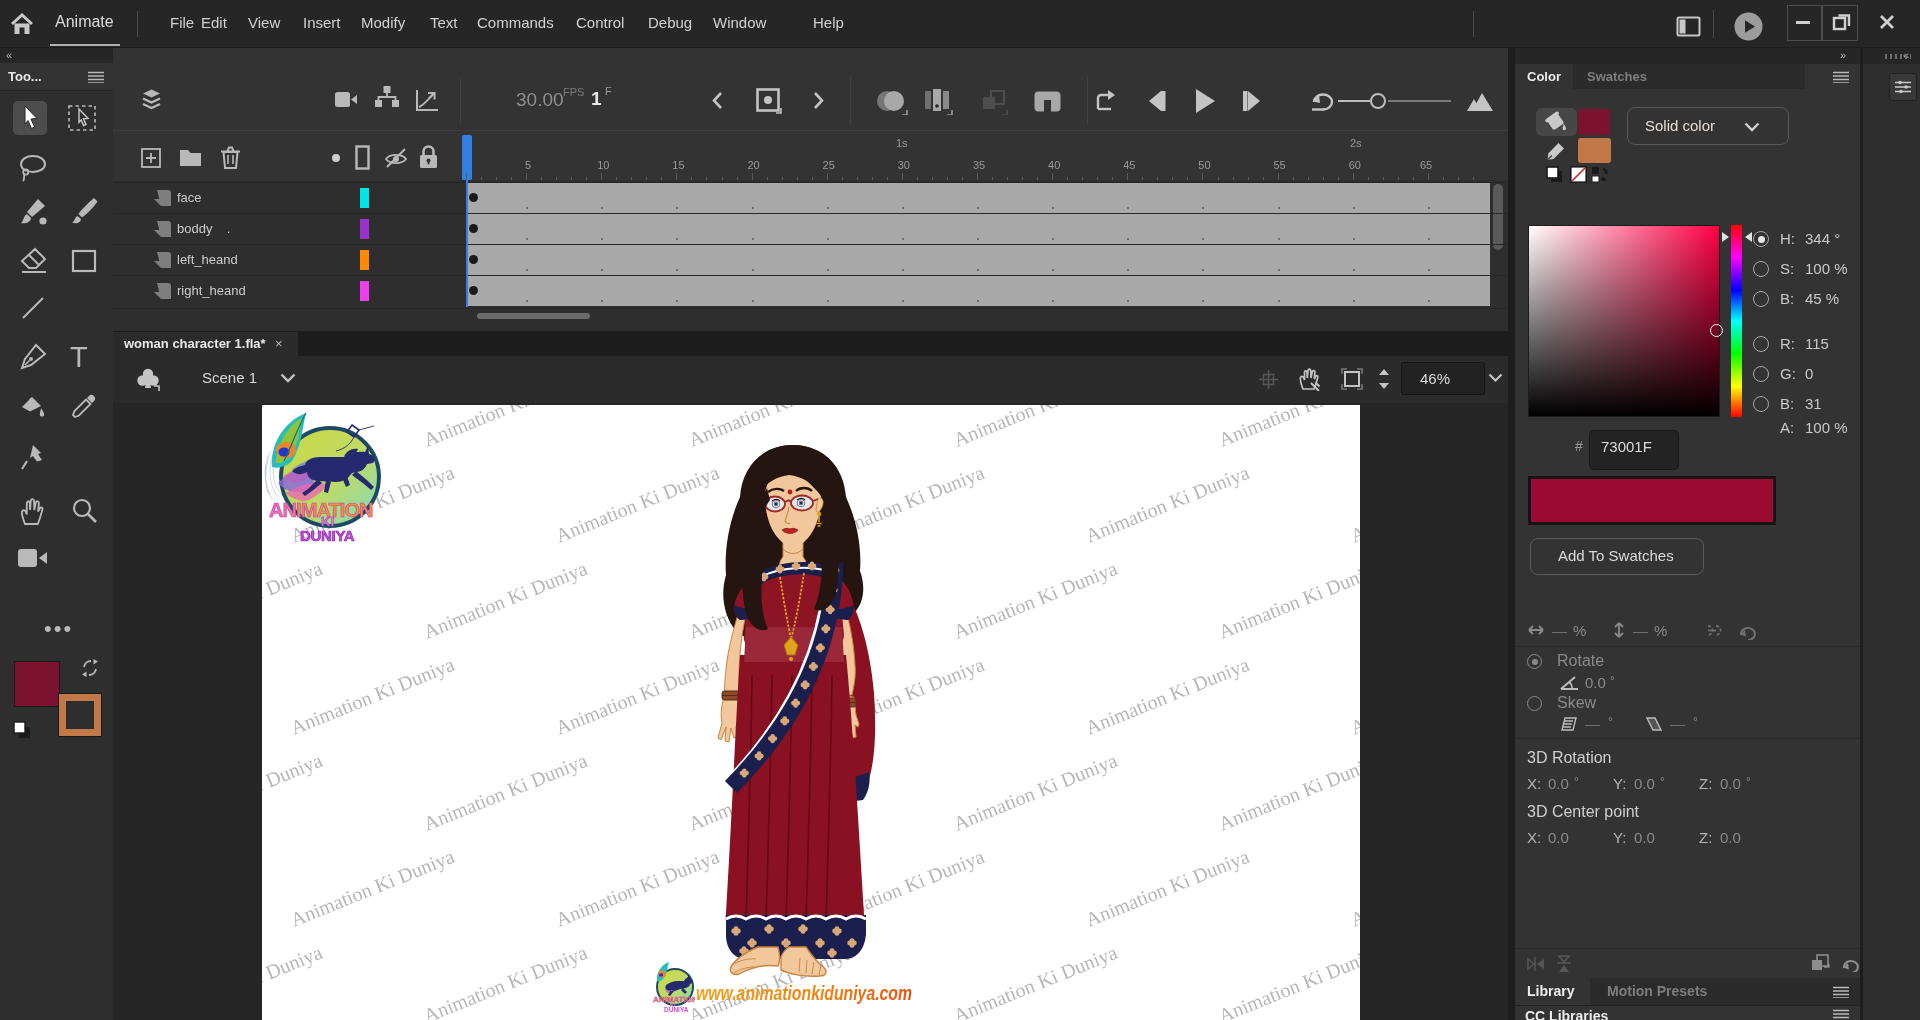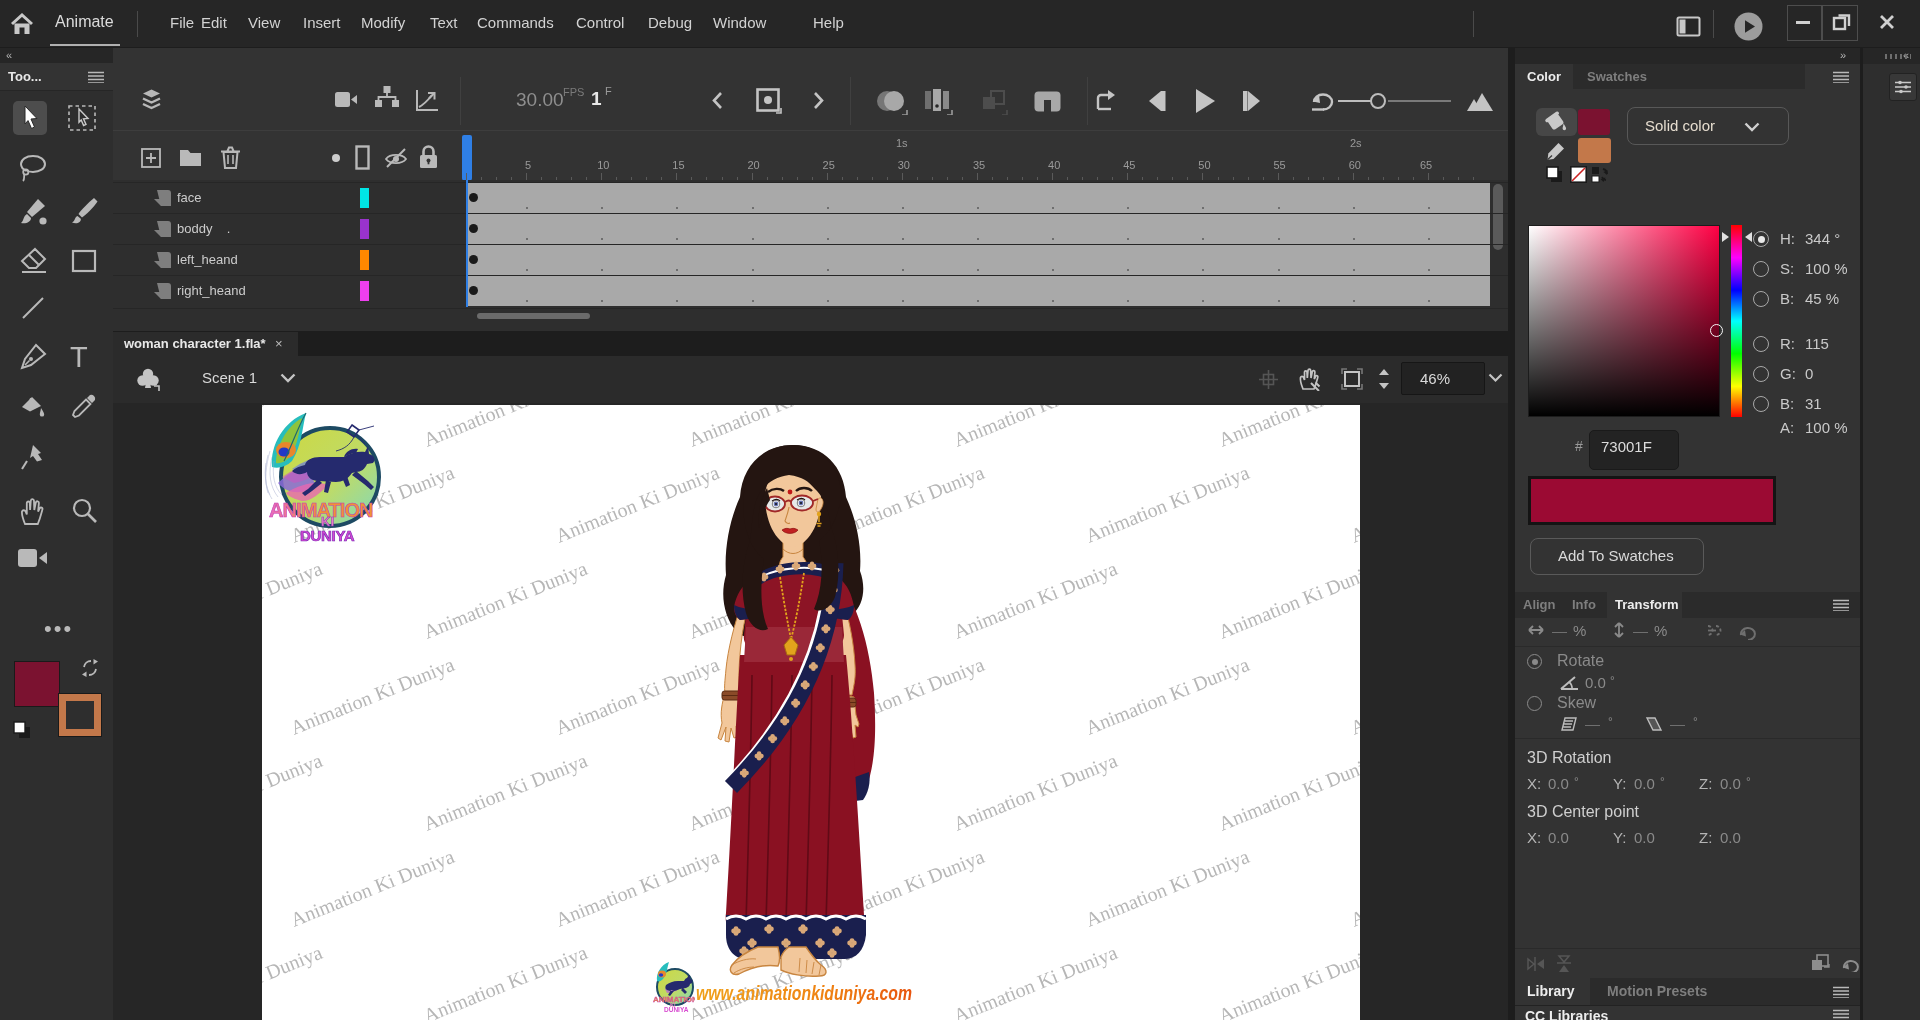--- a/index.html
+++ b/index.html
@@ -996,30 +996,20 @@
   <div class="abs" style="left:74px;top:382px;width:90px;height:40px;background:#232323;border:1px solid #1a1a1a;border-radius:5px;">
     <span class="abs" style="left:11px;top:7px;font-size:15px;color:#dcdcdc;">73001F</span>
   </div>
 
   <div class="abs" style="left:13px;top:428px;width:248px;height:49px;background:#9b0a33;border:3px solid #141414;"></div>
 
   <div class="abs" style="left:15px;top:490px;width:174px;height:37px;border:1px solid #5a5a5a;border-radius:8px;">
     <span class="abs" style="left:27px;top:8px;font-size:15px;color:#dadada;">Add To Swatches</span>
   </div>
 
-  <div class="abs" style="left:0;top:544px;width:345px;height:26px;background:#2b2b2b;">
-    <span class="abs" style="left:8px;top:5px;font-size:13px;font-weight:bold;color:#7e7e7e;">Align</span>
-    <span class="abs" style="left:57px;top:5px;font-size:13px;font-weight:bold;color:#7e7e7e;">Info</span>
-    <div class="abs" style="left:92px;top:0;width:75px;height:26px;background:#333333;">
-        <span class="abs" style="left:8px;top:5px;font-size:13px;font-weight:bold;color:#ededed;">Transform</span>
-      </div>
-    <svg class="abs" style="left:318px;top:7px;" width="16" height="12" viewBox="0 0 16 12">
-        <path d="M0 1.5 H16 M0 5 H16 M0 8.5 H16 M0 12 H16" stroke="#b9b9b9" stroke-width="1.6"></path>
-      </svg>
-  </div>
   <div id="transform-body">
       <svg class="abs" style="left:10px;top:576px;" width="22" height="12" viewBox="0 0 22 12">
         <path d="M4 6 H18 M4 6 L8 2 M4 6 L8 10 M18 6 L14 2 M18 6 L14 10" stroke="#8a8a8a" stroke-width="1.8" fill="none"></path>
       </svg>
       <span class="abs" style="left:37px;top:574px;font-size:15px;color:#6f6f6f;">—</span>
       <span class="abs" style="left:58px;top:574px;font-size:15px;color:#8a8a8a;">%</span>
       <svg class="abs" style="left:98px;top:571px;" width="12" height="22" viewBox="0 0 12 22">
         <path d="M6 4 V18 M6 4 L2 8 M6 4 L10 8 M6 18 L2 14 M6 18 L10 14" stroke="#8a8a8a" stroke-width="1.8" fill="none"></path>
       </svg>
       <span class="abs" style="left:118px;top:574px;font-size:15px;color:#6f6f6f;">—</span>

